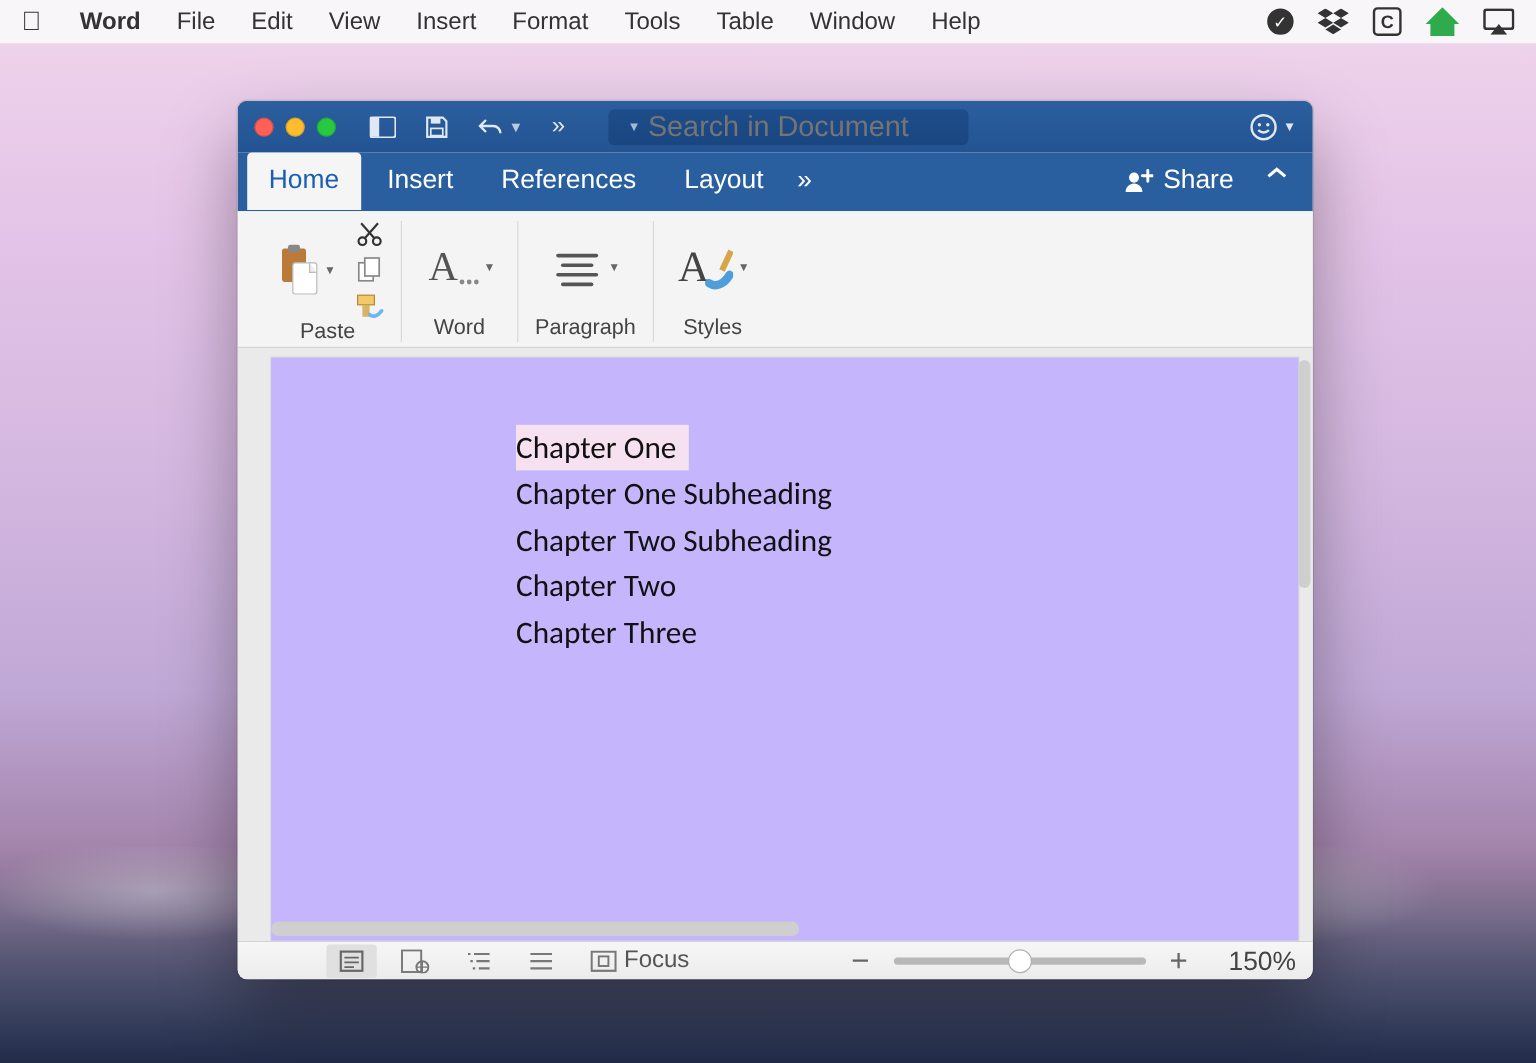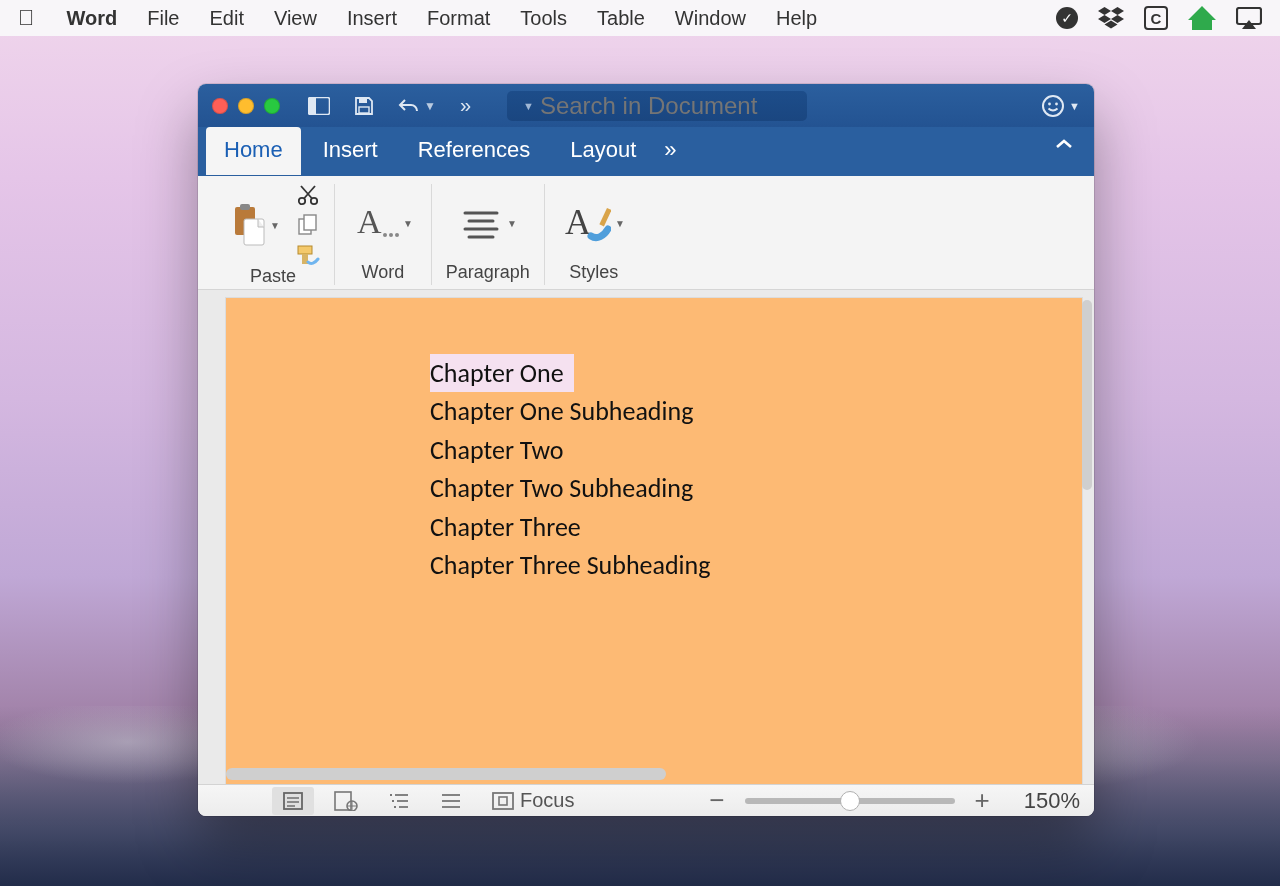--- a/index.html
+++ b/index.html
@@ -80,21 +80,21 @@
 .group + .group{ border-left:1px solid #d9d9d9;}
 .group .icons{flex:1; display:flex; align-items:center; gap:6px;}
 .group .glabel{ font-size:18px; color:#444; padding-bottom:2px;}
 .iconbtn{ display:flex; align-items:center; gap:4px; padding:2px 4px; cursor:default;}
 .drop{font-size:10px; color:#666;}
 .clipcol{display:flex;flex-direction:column;gap:8px;align-items:center;margin-left:6px;}
 
 .docwrap{flex:1; background:#eaeaea; position:relative; overflow:hidden;}
 .page{
   position:absolute; left:28px; right:12px; top:8px; bottom:0;
-  background:#fdba74; box-shadow:0 0 0 1px #dcdcdc;
+  background:#c4b5fd; box-shadow:0 0 0 1px #dcdcdc;
 }
 .page-inner{ padding:56px 0 0 204px; font-family:"Calibri","Helvetica Neue",Arial,sans-serif;}
 .docline{ font-size:26px; color:#111; line-height:1.48;}
 .docline.sel{ background:#f5e1f0; display:inline-block; padding-right:10px;}
 .vscroll{position:absolute; right:2px; top:10px; width:10px; height:190px; background:#cfcfcf; border-radius:5px;}
 .hscroll-track{position:absolute; left:0; right:0; bottom:0; height:18px;}
 .hscroll{position:absolute; left:28px; bottom:4px; width:440px; height:12px; background:#cfcfcf; border-radius:6px;}
 
 .statusbar{
   height:32px; background:linear-gradient(#f6f6f6,#ececec); border-top:1px solid #d3d3d3;
@@ -204,20 +204,31 @@
     </div>
   </div>
 
   <div class="ribbon-tabs">
     <div class="tab active">Home</div>
     <div class="tab">Insert</div>
     <div class="tab">References</div>
     <div class="tab">Layout</div>
     <div class="more">»</div>
     <div class="spacer"></div>
+    <div class="share">
+      <svg width="24" height="22" viewBox="0 0 24 22">
+          <circle cx="8" cy="9" r="4.2" fill="#fff"></circle>
+          <path d="M1 21c0-4 3.2-7 7-7s7 3 7 7" fill="#fff"></path>
+          <g stroke="#fff" stroke-width="2.4" stroke-linecap="round">
+            <line x1="19.5" y1="3" x2="19.5" y2="12"></line>
+            <line x1="15" y1="7.5" x2="24" y2="7.5"></line>
+          </g>
+        </svg>
+      <span>Share</span>
+    </div>
     <div class="collapse">
       <svg width="20" height="14" viewBox="0 0 20 14">
           <path d="M3 10l7-6 7 6" fill="none" stroke="#fff" stroke-width="2.6"></path>
         </svg>
     </div>
   </div>
 
   <div class="ribbon">
     <div class="group">
       <div class="icons">
@@ -302,24 +313,23 @@
       </div>
       <div class="glabel">Styles</div>
     </div>
   </div>
 
   <div class="docwrap">
     <div class="page">
       <div class="page-inner" id="doc-lines">
           <div><span class="docline sel">Chapter One</span></div>
           <div><span class="docline">Chapter One Subheading</span></div>
+          <div><span class="docline">Chapter Two Subheading</span></div>
           <div><span class="docline">Chapter Two</span></div>
-          <div><span class="docline">Chapter Two Subheading</span></div>
           <div><span class="docline">Chapter Three</span></div>
-          <div><span class="docline">Chapter Three Subheading</span></div>
         </div>
     </div>
     <div class="vscroll"></div>
     <div class="hscroll-track">
         <div class="hscroll"></div>
       </div>
   </div>
 
   <div class="statusbar">
     <div style="flex:0 0 50px"></div>

